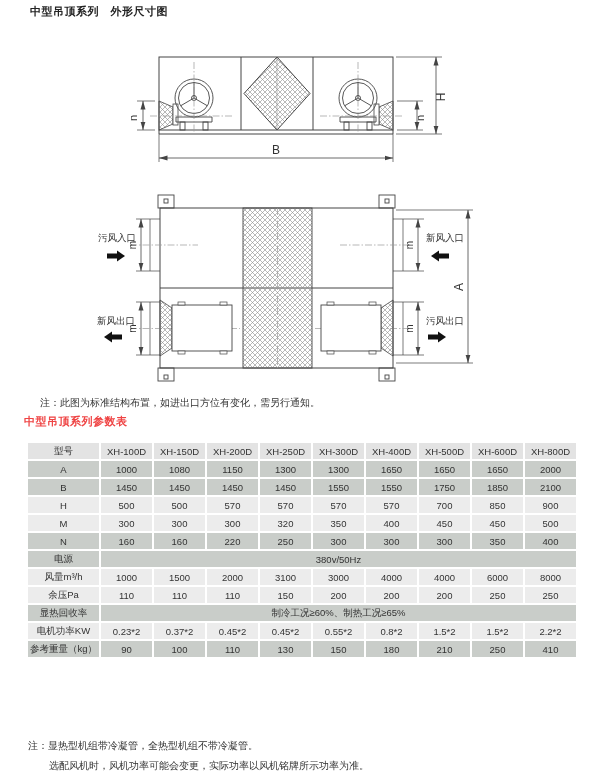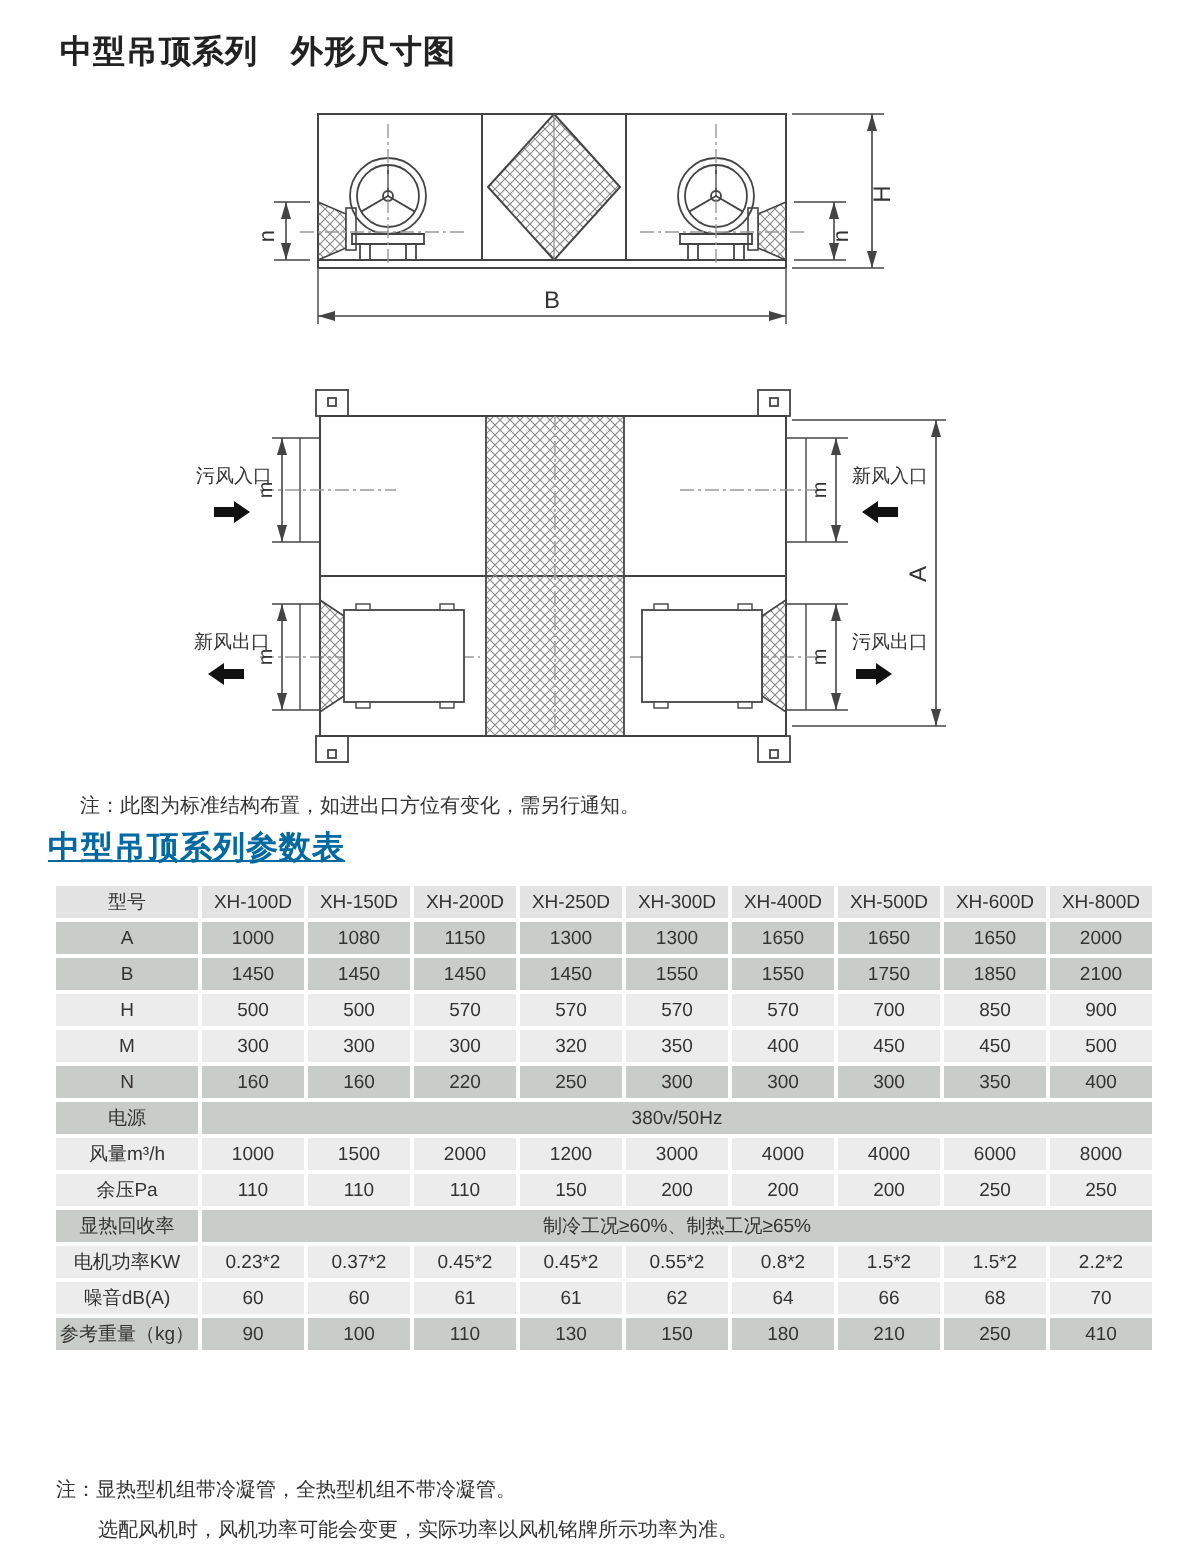--- a/index.html
+++ b/index.html
@@ -3,23 +3,23 @@
 <meta charset="utf-8">
 <style>
   * { box-sizing: border-box; }
   html,body { margin:0; padding:0; }
   body {
     width:600px; height:776px; position:relative; background:#ffffff;
     font-family:"Liberation Sans","DejaVu Sans",sans-serif; color:#333;
     overflow:hidden;
   }
   .abs { position:absolute; }
-  #page-title { left:30px; top:16px; font-size:16px; font-weight:bold; color:#222; letter-spacing:0.5px; }
+  #page-title { left:30px; top:4px; font-size:11px; font-weight:bold; color:#222; letter-spacing:0.5px; }
   #drawing-note { left:40px; top:396px; font-size:10px; color:#333; }
-  #table-title { left:24px; top:414px; font-size:16px; font-weight:bold; color:#0369a1; letter-spacing:0.5px;text-decoration:underline; }
+  #table-title { left:24px; top:414px; font-size:11px; font-weight:bold; color:#ef4444; letter-spacing:0.5px; }
   #param-table-wrap { left:26px; top:441px; }
   table { border-collapse:separate; border-spacing:2px; table-layout:fixed; width:552px; background:#fff; }
   td { height:16px; text-align:center; vertical-align:middle; padding:0; font-size:9.5px; color:#333; overflow:hidden; white-space:nowrap; }
   tr.hdr  td { background:#e3e3e3; }
   tr.dark td { background:#c9cdc9; }
   tr.light td { background:#ececec; }
   #footer-notes { left:28px; top:736px; font-size:10px; line-height:19.5px; color:#333; }
   #footer-notes .indent { padding-left:21px; }
   svg text { fill:#333; }
 </style>
@@ -317,21 +317,21 @@
     </tr>
     <tr class="dark">
       <td>电源</td>
       <td colspan="9">380v/50Hz</td>
     </tr>
     <tr class="light">
       <td>风量m³/h</td>
       <td>1000</td>
       <td>1500</td>
       <td>2000</td>
-      <td>1200</td>
+      <td>3100</td>
       <td>3000</td>
       <td>4000</td>
       <td>4000</td>
       <td>6000</td>
       <td>8000</td>
     </tr>
     <tr class="light">
       <td>余压Pa</td>
       <td>110</td>
       <td>110</td>
@@ -352,32 +352,20 @@
       <td>0.23*2</td>
       <td>0.37*2</td>
       <td>0.45*2</td>
       <td>0.45*2</td>
       <td>0.55*2</td>
       <td>0.8*2</td>
       <td>1.5*2</td>
       <td>1.5*2</td>
       <td>2.2*2</td>
     </tr>
-    <tr class="light">
-      <td>噪音dB(A)</td>
-      <td>60</td>
-      <td>60</td>
-      <td>61</td>
-      <td>61</td>
-      <td>62</td>
-      <td>64</td>
-      <td>66</td>
-      <td>68</td>
-      <td>70</td>
-    </tr>
     <tr class="dark">
       <td>参考重量（kg）</td>
       <td>90</td>
       <td>100</td>
       <td>110</td>
       <td>130</td>
       <td>150</td>
       <td>180</td>
       <td>210</td>
       <td>250</td>

